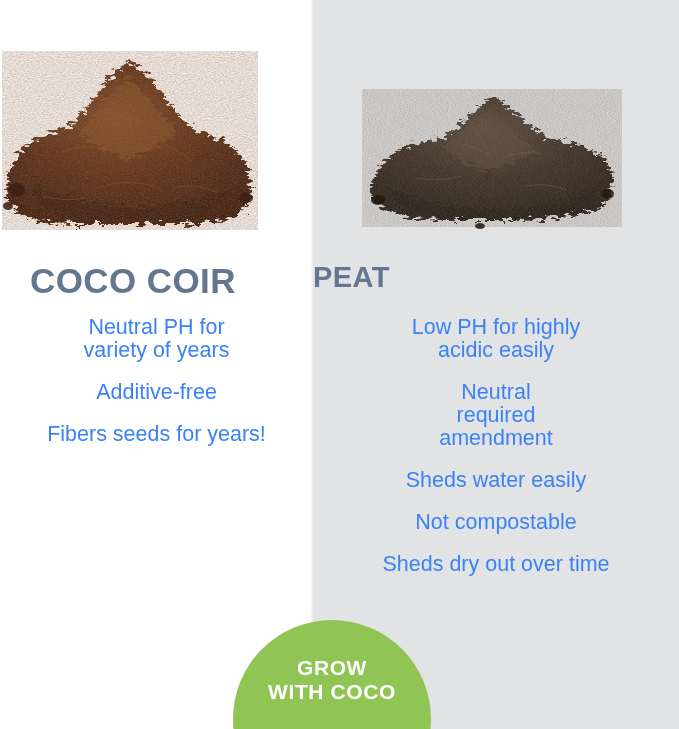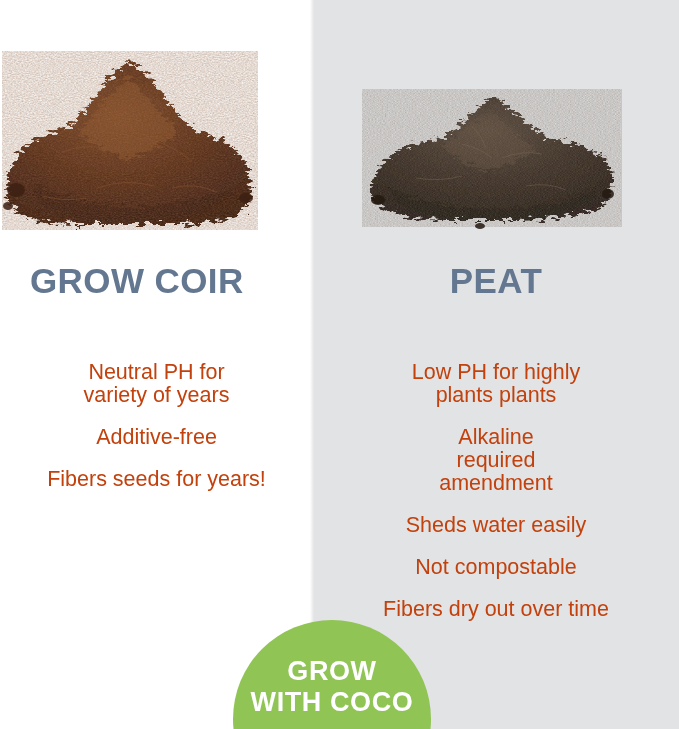--- a/index.html
+++ b/index.html
@@ -65,33 +65,32 @@
   .heading-coir {
     left: 30px;
     top: 263px;
     font-size: 35px;
     letter-spacing: 0.4px;
   }
   .heading-peat {
     left: 313px;
     top: 263px;
     width: 366px;
-    text-align: center;
-    font-size: 35px;
+    text-align: left;
+    font-size: 29px;
     letter-spacing: 0.4px;
   }
 
   
   .features {
     position: absolute;
-    color: #c2410c;
+    color: #3b82f6;
     font-size: 21.5px;
     line-height: 1.07;
     text-align: center;
-    margin-top: 45px;
   }
   .features-coir {
     left: 0;
     top: 316px;
     width: 313px;
   }
   .features-peat {
     left: 313px;
     top: 316px;
     width: 366px;
@@ -115,21 +114,21 @@
     overflow: hidden;
   }
   .badge-text {
     position: absolute;
     left: 0;
     top: 36px;
     width: 198px;
     text-align: center;
     color: #ffffff;
     font-weight: bold;
-    font-size: 27px;
+    font-size: 21px;
     line-height: 1.14;
     letter-spacing: 0.6px;
   }
   .badge-line { display: block; }
 </style>
 </head>
 <body>
 
 <div class="infographic">
 
@@ -241,54 +240,54 @@
         <path d="M110 38 q10 10 14 22"></path>
       </g>
       <g fill="#24190f" opacity="0.85">
         <ellipse cx="16" cy="112" rx="7" ry="5"></ellipse>
         <ellipse cx="246" cy="106" rx="6" ry="5"></ellipse>
         <ellipse cx="118" cy="138" rx="5" ry="3"></ellipse>
       </g>
     </svg>
   </div>
 
-  <div class="heading heading-coir">GROW COIR</div>
+  <div class="heading heading-coir">COCO COIR</div>
   <div class="heading heading-peat">PEAT</div>
 
   <div class="features features-coir">
     <div class="feature-item">
       <span class="feature-line">Neutral PH for</span>
       <span class="feature-line">variety of years</span>
     </div>
     <div class="feature-item">
       <span class="feature-line">Additive-free</span>
     </div>
     <div class="feature-item">
       <span class="feature-line">Fibers seeds for years!</span>
     </div>
   </div>
 
   <div class="features features-peat">
     <div class="feature-item">
       <span class="feature-line">Low PH for highly</span>
-      <span class="feature-line">plants plants</span>
-    </div>
-    <div class="feature-item">
-      <span class="feature-line">Alkaline</span>
+      <span class="feature-line">acidic easily</span>
+    </div>
+    <div class="feature-item">
+      <span class="feature-line">Neutral</span>
       <span class="feature-line">required</span>
       <span class="feature-line">amendment</span>
     </div>
     <div class="feature-item">
       <span class="feature-line">Sheds water easily</span>
     </div>
     <div class="feature-item">
       <span class="feature-line">Not compostable</span>
     </div>
     <div class="feature-item">
-      <span class="feature-line">Fibers dry out over time</span>
+      <span class="feature-line">Sheds dry out over time</span>
     </div>
   </div>
 
   <div class="badge">
     <div class="badge-text">
       <span class="badge-line">GROW</span>
       <span class="badge-line">WITH COCO</span>
     </div>
   </div>
 

